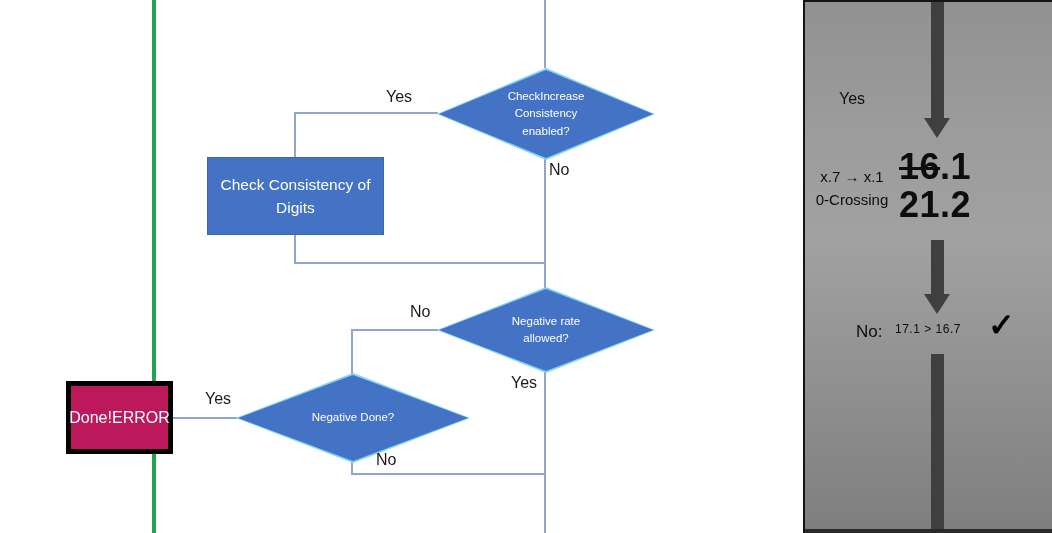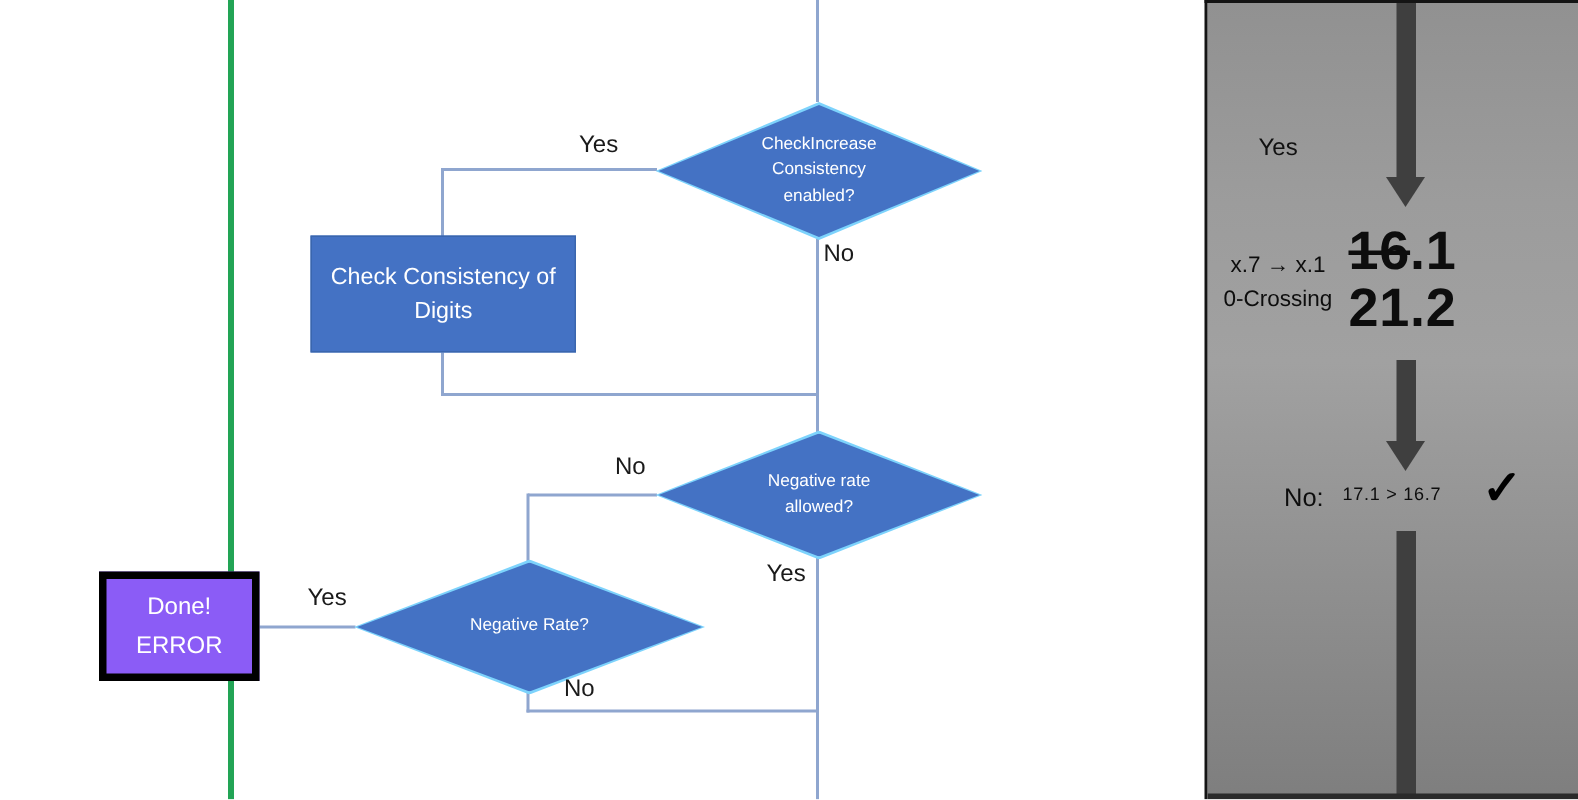--- a/index.html
+++ b/index.html
@@ -64,24 +64,24 @@
     justify-content: center;
     color: #ffffff;
     font-size: 15.5px;
     line-height: 23px;
     text-align: center;
   }
 
   .terminal {
     position: absolute;
     z-index: 3;
-    background: #8b5cf6;
+    background: #be185d;
     border: 5px solid #000000;
     display: flex;
-    flex-direction: column;
+    flex-direction: row;
     align-items: center;
     justify-content: center;
     color: #ffffff;
     font-size: 16px;
     line-height: 26px;
     text-align: center;
   }
 
   .edge-label {
     position: absolute;
@@ -198,21 +198,21 @@
   </div>
 
   <div class="diamond" style="left:437px; top:287px; width:218px; height:86px;">
     <div class="inner">
       <div class="dtext" style="width:90px;">Negative rate allowed?</div>
     </div>
   </div>
 
   <div class="diamond" style="left:236px; top:373px; width:234px; height:90px;">
     <div class="inner">
-      <div class="dtext" style="width:130px;">Negative Rate?</div>
+      <div class="dtext" style="width:130px;">Negative Done?</div>
     </div>
   </div>
 
   <div class="terminal" style="left:66px; top:381px; width:107px; height:73px;">
     <span>Done!</span>
     <span>ERROR</span>
   </div>
 
   <span class="edge-label" style="left:386px; top:88px;">Yes</span>
   <span class="edge-label" style="left:549px; top:161px;">No</span>

